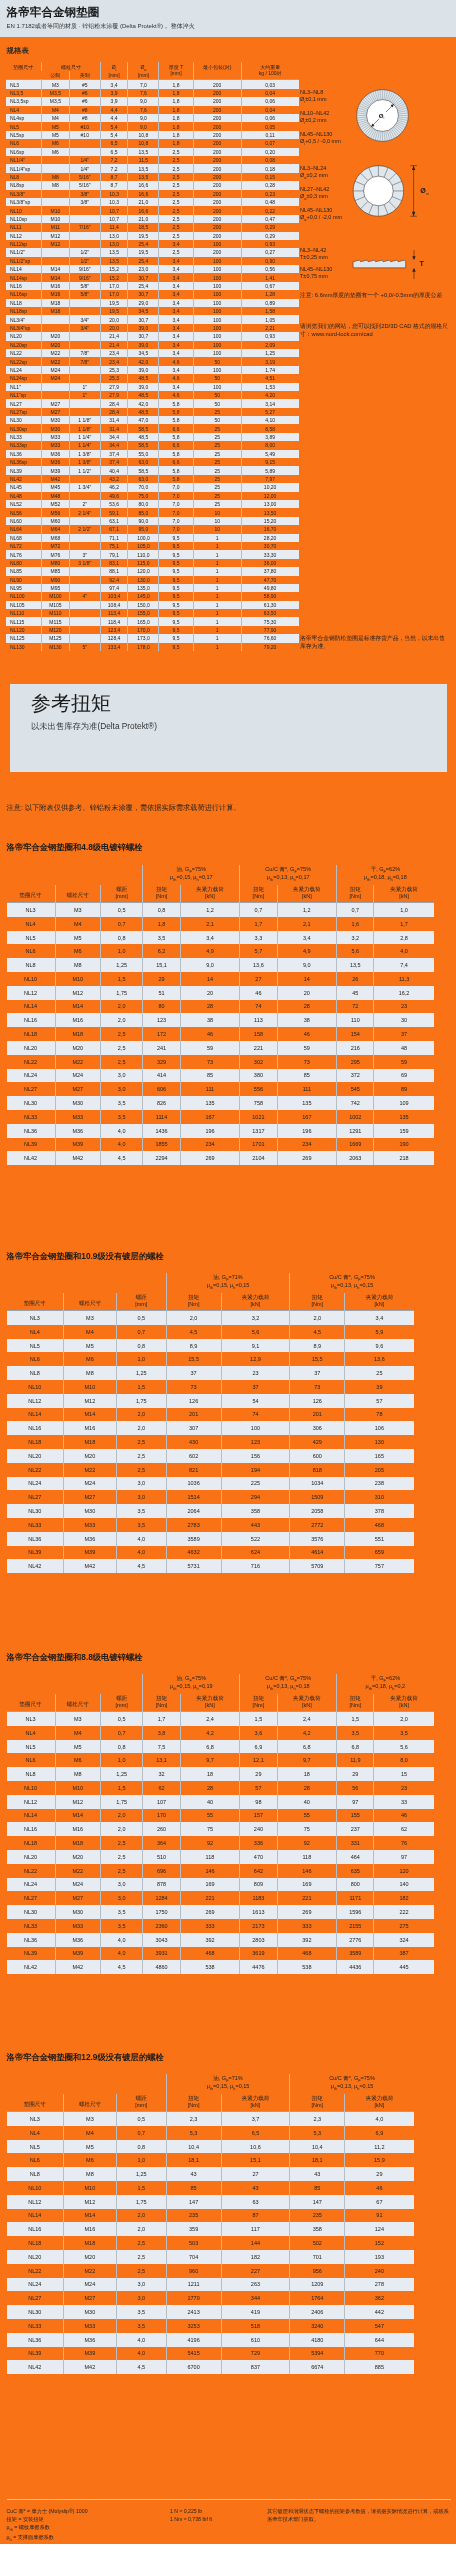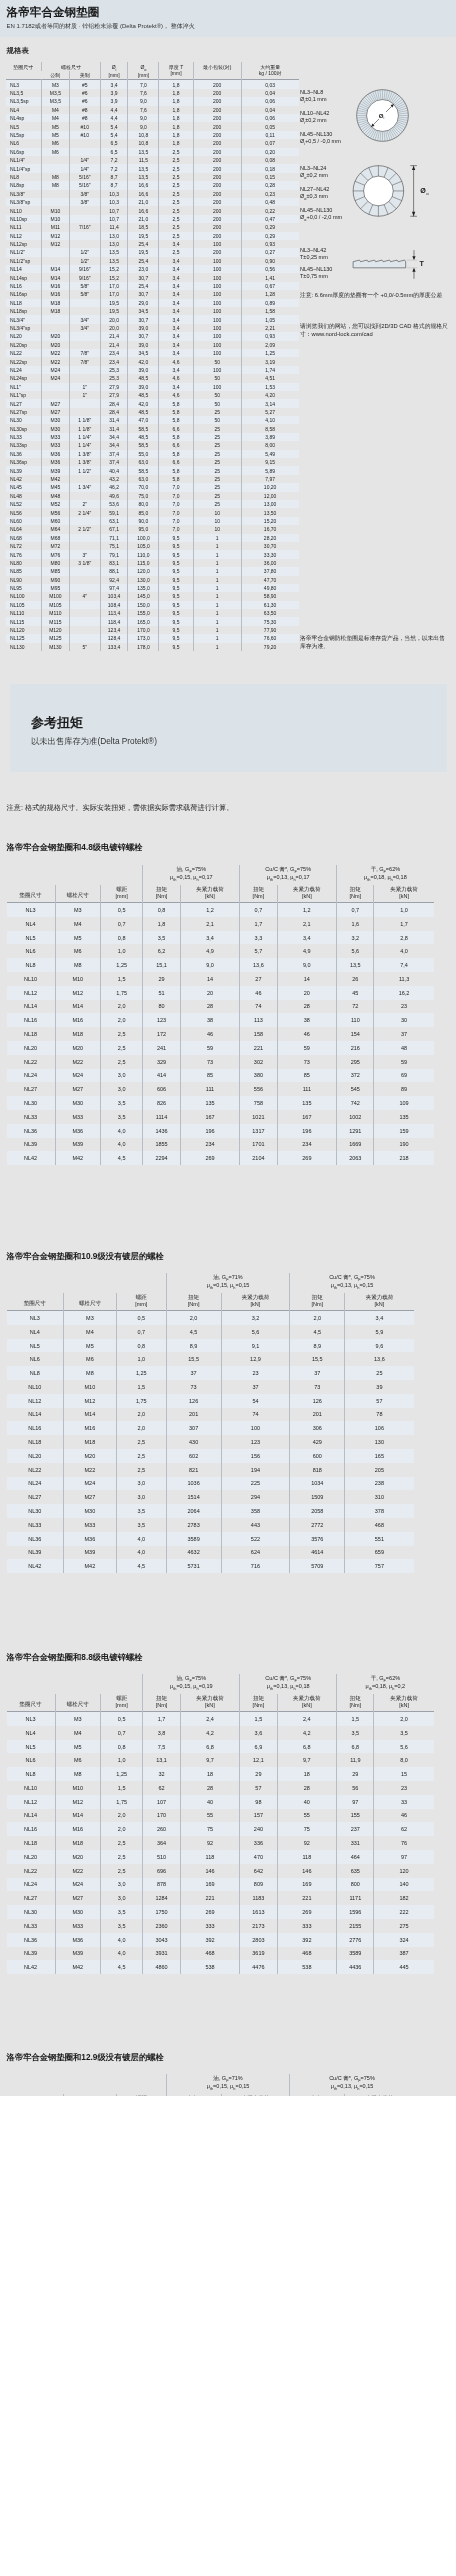--- a/index.html
+++ b/index.html
@@ -1,16 +1,16 @@
 <!DOCTYPE html>
 <html style="font-size:8.8px"><head>
 <meta charset="utf-8">
 <style>
   html,body{margin:0;padding:0;background:#fff;font-family:"Liberation Sans","DejaVu Sans",sans-serif;color:#2b2b2b;}
-  #page{position:relative;width:457px;height:2096px;background:#e5e5e5;overflow:hidden;}
+  #page{position:relative;width:457px;height:2544px;background:#f97316;overflow:hidden;}
   .band{position:absolute;background:#dbe3e9;}
   #band1{left:0;top:0;width:457px;height:37px;}
   #band1 .t{font-size:11.6px;font-weight:bold;padding:5px 0 0 6.6px;color:#1c1c1c;}
   #band1 .s{font-size:6px;padding:1.7px 0 0 6.6px;color:#333;}
   #spec-heading{position:absolute;left:6.6px;top:46px;font-size:7.4px;font-weight:bold;}
   
   #spec-table{position:absolute;left:5.5px;top:62px;width:293px;}
   table{border-collapse:collapse;width:100%;}
   #spec-table th{font-size:5px;font-weight:normal;color:#222;vertical-align:top;padding:1.1px 1.1px;}
   #spec-table thead tr:first-child th{padding-top:2.2px;}
@@ -19,21 +19,21 @@
   #spec-table tbody tr:nth-child(odd){background:#e6ecf1;}
   #spec-table td + td, #spec-table th.vl{border-left:0.6px solid #b6bdc4;}
   #spec-table thead{border-bottom:0.6px solid #9aa1a8;}
   
   .tolblock{position:absolute;font-size:5.5px;line-height:1.25;color:#222;}
   .tolblock .pair{margin-bottom:5px;}
   .note{position:absolute;font-size:5.8px;line-height:1.45;color:#222;}
   svg{position:absolute;}
   
   #band2{left:10px;top:684px;width:437px;height:88px;}
-  #band2 .t{font-size:13px;font-weight:bold;padding:30px 0 0 21px;color:#1c1c1c;}
+  #band2 .t{font-size:20px;font-weight:normal;padding:6px 0 0 21px;color:#1c1c1c;}
   #band2 .s{font-size:8.3px;padding:4.4px 0 0 21px;color:#333;}
   #note2{position:absolute;left:6.6px;top:803px;font-size:7.2px;color:#222;}
   .tt-title{position:absolute;left:6.6px;font-size:8.3px;font-weight:bold;color:#1c1c1c;}
   .tt{position:absolute;left:6.6px;}
   .tt th{font-size:5.5px;font-weight:normal;color:#222;padding:1.1px 1.7px;vertical-align:bottom;}
   .tt th.group{vertical-align:middle;font-size:5.5px;line-height:1.3;padding-bottom:2.2px;}
   .tt th.blank{border:none;}
   .tt td{font-size:5.5px;height:13.8px;padding:0 2.2px;text-align:center;color:#222;}
   .tt td:first-child{text-align:center;}
   .tt tbody tr:nth-child(odd){background:#e6ecf1;}
@@ -899,21 +899,21 @@
     </svg>
 
   <div class="note" style="left:300px;top:291px;width:144px;">注意: 6.6mm厚度的垫圈有一个 +0,0/-0.5mm的厚度公差</div>
   <div class="note" style="left:300px;top:322px;width:150px;">请浏览我们的网站，您可以找到2D/3D CAD 格式的规格尺寸：www.nord-lock.com/cad</div>
   <div class="note" style="left:300px;top:634px;width:150px;">洛帝牢合金钢防松垫圈是标准存货产品，当然，以未出售库存为准。</div>
 
   <div id="band2" class="band">
     <div class="t">参考扭矩</div>
     <div class="s">以未出售库存为准(Delta Protekt®)</div>
   </div>
-  <div id="note2">注意: 格式的规格尺寸。实际安装扭矩，需依据实际需求载荷进行计算。</div>
+  <div id="note2">注意: 以下附表仅供参考。锌铝粉末涂覆，需依据实际需求载荷进行计算。</div>
 
   <div class="tt-title" style="top:842px;" id="ttt0">洛帝牢合金钢垫圈和4.8级电镀锌螺栓</div>
   <div class="tt" id="tt0" style="top:865px;width:427px;">
       <table>
         <colgroup>
           <col style="width:48px">
           <col style="width:45px">
           <col style="width:42px">
           <col style="width:37px">
           <col style="width:59px">

